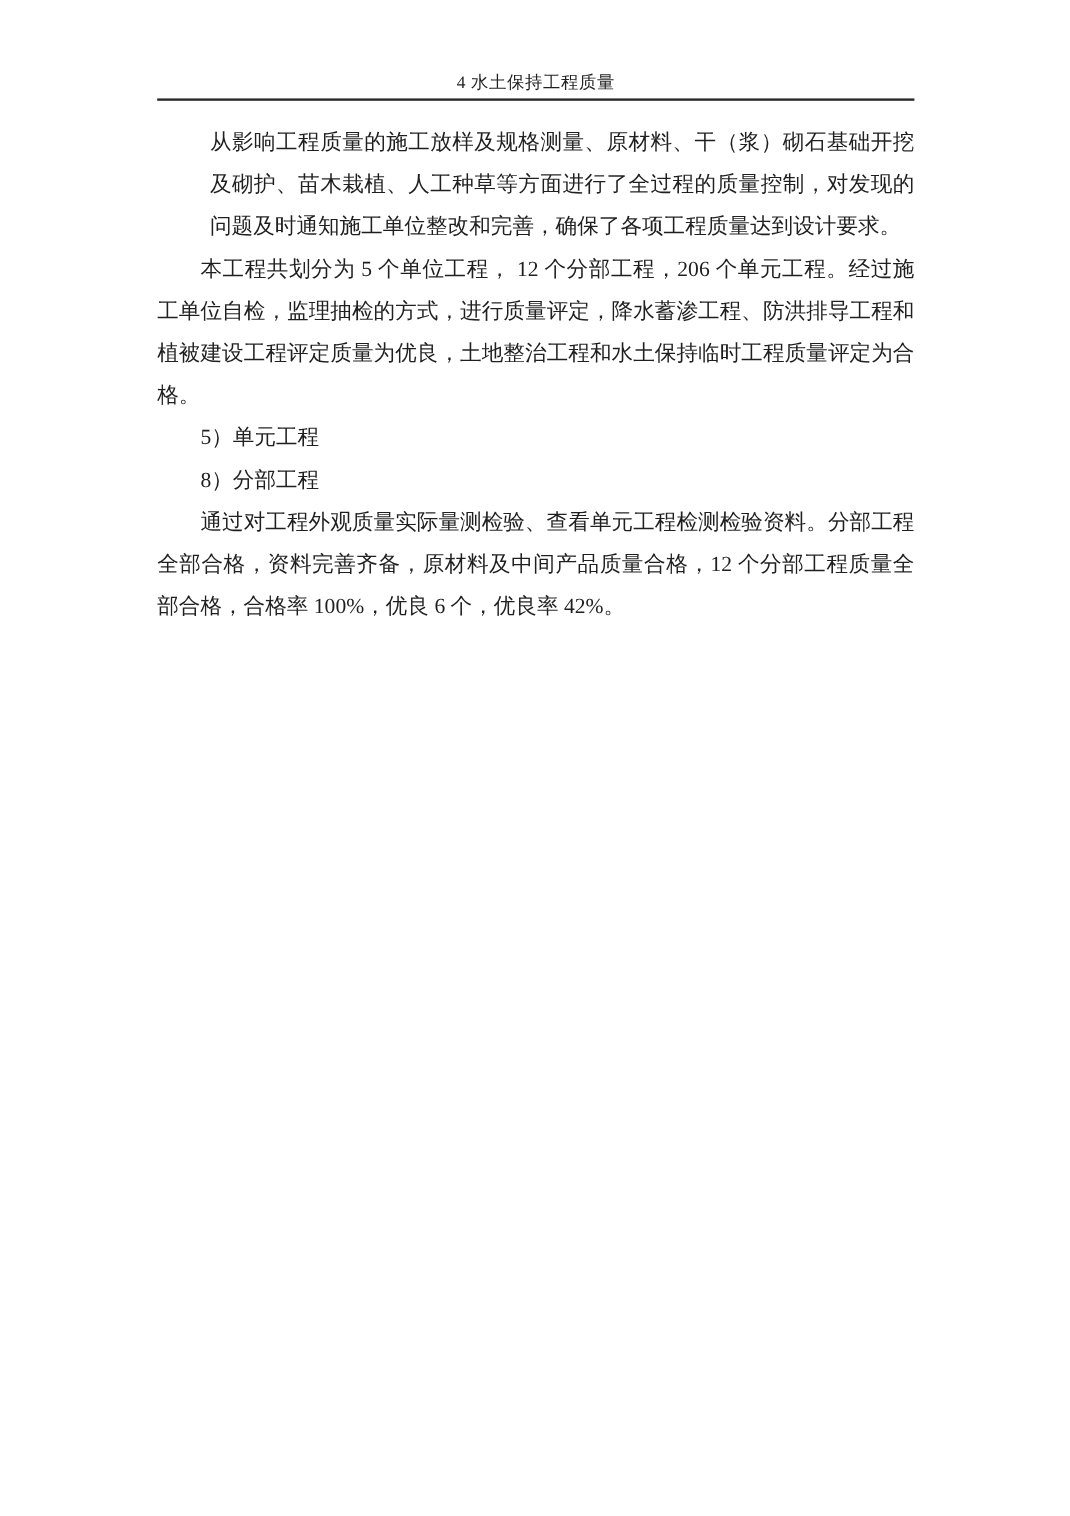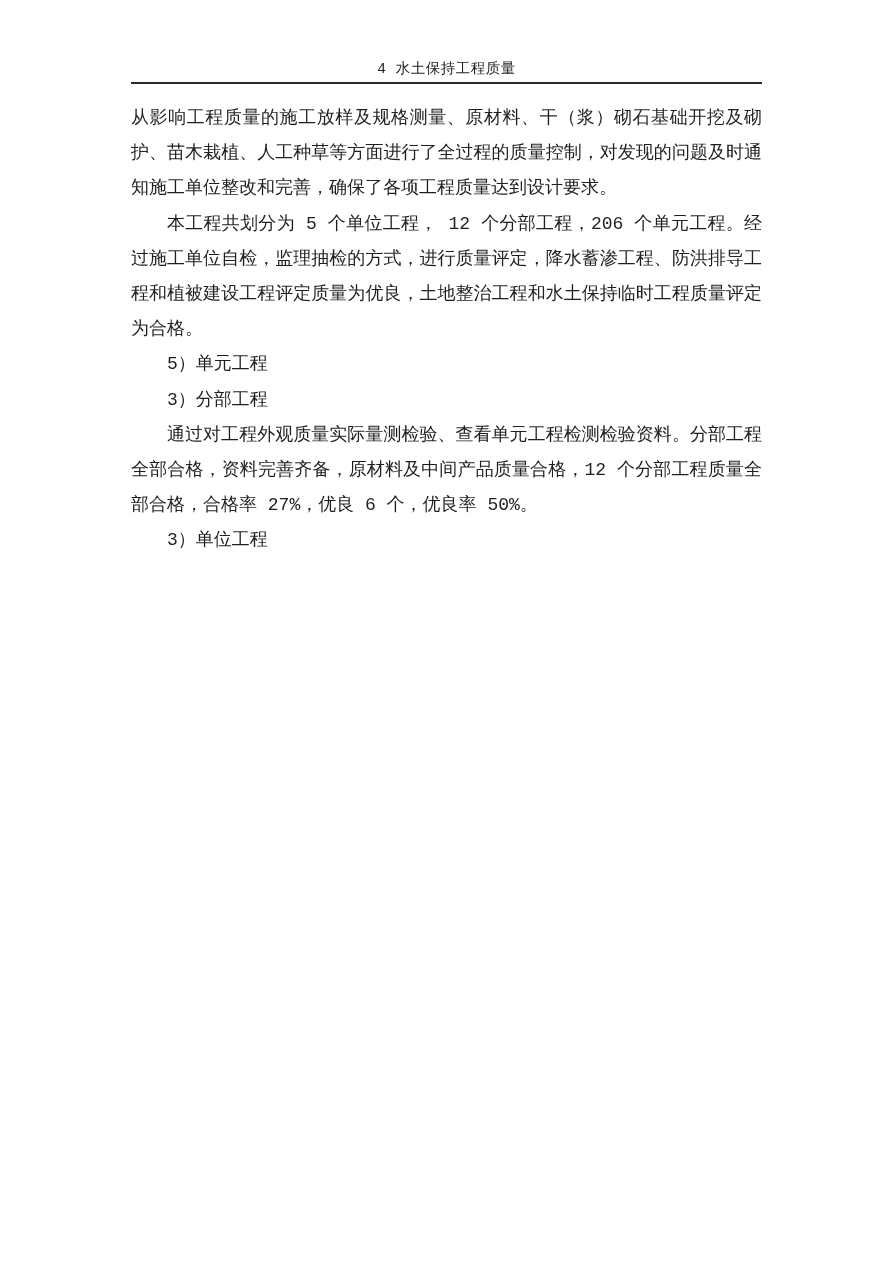--- a/index.html
+++ b/index.html
@@ -5,21 +5,21 @@
   html, body {
     margin: 0;
     padding: 0;
     background: #ffffff;
   }
   .page {
     position: relative;
     width: 892px;
     height: 951px;
     background: #ffffff;
-    font-family: Liberation Mono, monospace;
+    font-family: Liberation Serif, serif;
     color: #1f1f1f;
     overflow: hidden;
   }
   .page-header {
     position: absolute;
     top: 0;
     left: 131px;
     width: 631px;
     box-sizing: border-box;
     padding-top: 59px;
@@ -40,20 +40,21 @@
     text-align: justify;
     text-justify: inter-character;
   }
   .doc-body p {
     margin: 0;
     padding: 0;
     text-indent: 2em;
   }
   .doc-body p.flush {
     text-indent: 0;
+    margin-left: 44px;
   }
   .page-footer {
     position: absolute;
     top: 1169px;
     left: 131px;
     width: 631px;
     display: flex;
     justify-content: flex-end;
     align-items: baseline;
     font-size: 14.5px;
@@ -69,22 +70,21 @@
 <div class="page">
 
   <div class="page-header">
     <span>4 水土保持工程质量</span>
   </div>
 
   <div class="doc-body">
     <p class="flush">从影响工程质量的施工放样及规格测量、原材料、干（浆）砌石基础开挖及砌护、苗木栽植、人工种草等方面进行了全过程的质量控制，对发现的问题及时通知施工单位整改和完善，确保了各项工程质量达到设计要求。</p>
     <p>本工程共划分为 5 个单位工程， 12 个分部工程，206 个单元工程。经过施工单位自检，监理抽检的方式，进行质量评定，降水蓄渗工程、防洪排导工程和植被建设工程评定质量为优良，土地整治工程和水土保持临时工程质量评定为合格。</p>
     <p>5）单元工程</p>
-    <p>3）分部工程</p>
-    <p>通过对工程外观质量实际量测检验、查看单元工程检测检验资料。分部工程全部合格，资料完善齐备，原材料及中间产品质量合格，12 个分部工程质量全部合格，合格率 27%，优良 6 个，优良率 50%。</p>
-    <p>3）单位工程</p>
+    <p>8）分部工程</p>
+    <p>通过对工程外观质量实际量测检验、查看单元工程检测检验资料。分部工程全部合格，资料完善齐备，原材料及中间产品质量合格，12 个分部工程质量全部合格，合格率 100%，优良 6 个，优良率 42%。</p>
   </div>
 
   <div class="page-footer">
     <span class="pagenum">50</span>
   </div>
 
 </div>
 
 </body></html>

